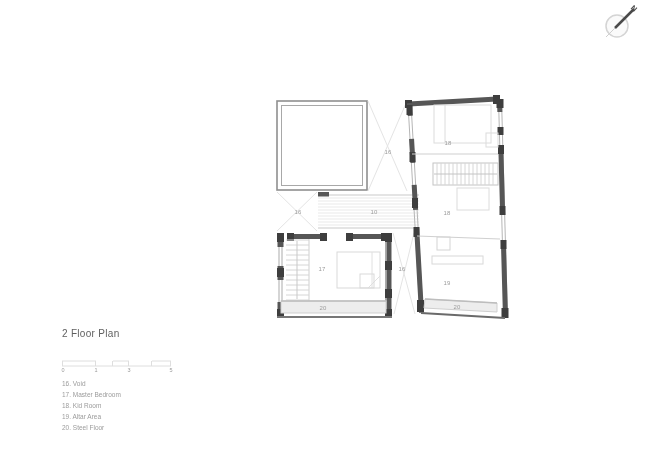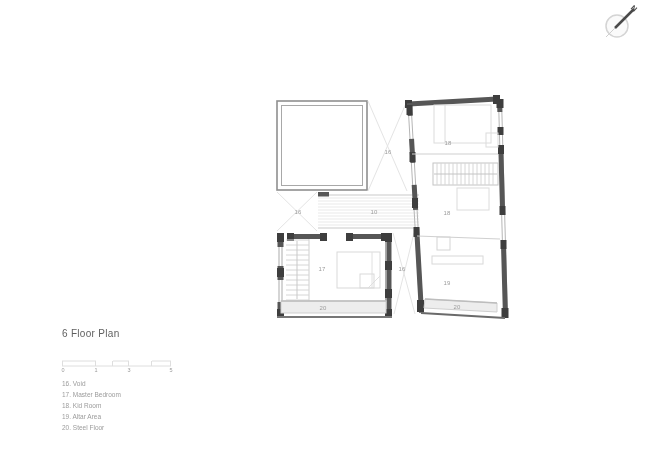--- a/index.html
+++ b/index.html
@@ -222,21 +222,21 @@
   <span class="plan-label" style="left:374px;top:212px">10</span>
   <span class="plan-label" style="left:322px;top:269px">17</span>
   <span class="plan-label" style="left:448px;top:143px">18</span>
   <span class="plan-label" style="left:447px;top:213px">18</span>
   <span class="plan-label" style="left:447px;top:283px">19</span>
   <span class="plan-label" style="left:323px;top:308px">20</span>
   <span class="plan-label" style="left:457px;top:307px">20</span>
 
   <span class="north-n">N</span>
 
-  <div class="page-title">6 Floor Plan</div>
+  <div class="page-title">2 Floor Plan</div>
 
   <span class="scale-num" style="left:63px;top:368px">0</span>
   <span class="scale-num" style="left:96px;top:368px">1</span>
   <span class="scale-num" style="left:129px;top:368px">3</span>
   <span class="scale-num" style="left:171px;top:368px">5</span>
 
   <div class="legend">
     <span class="legend-item" style="top:0px">16. Void</span>
     <span class="legend-item" style="top:11px">17. Master Bedroom</span>
     <span class="legend-item" style="top:22px">18. Kid Room</span>

